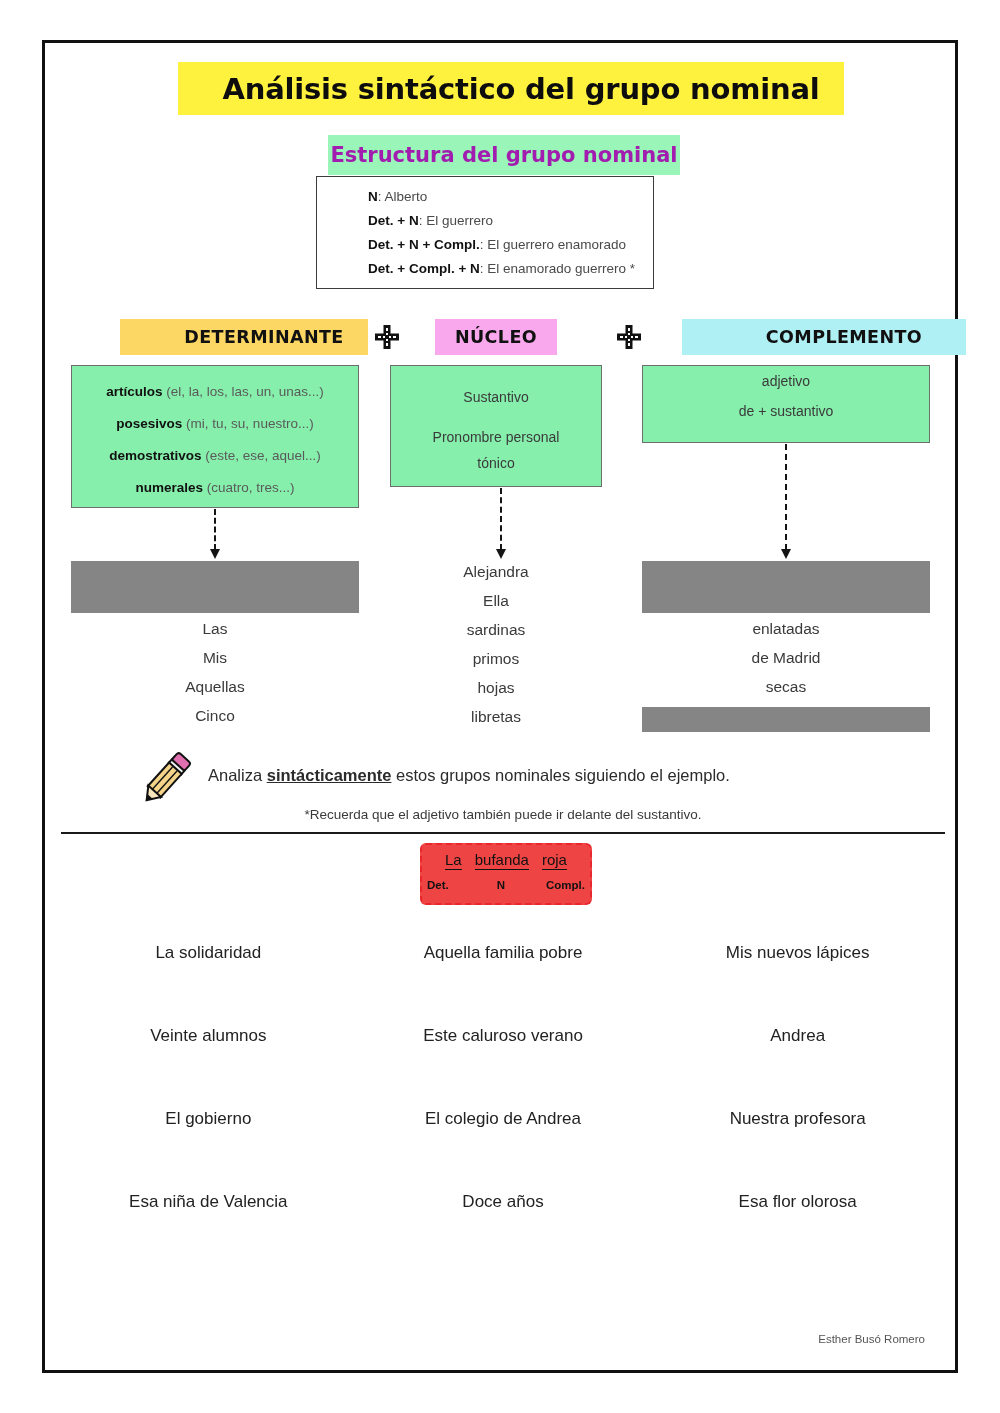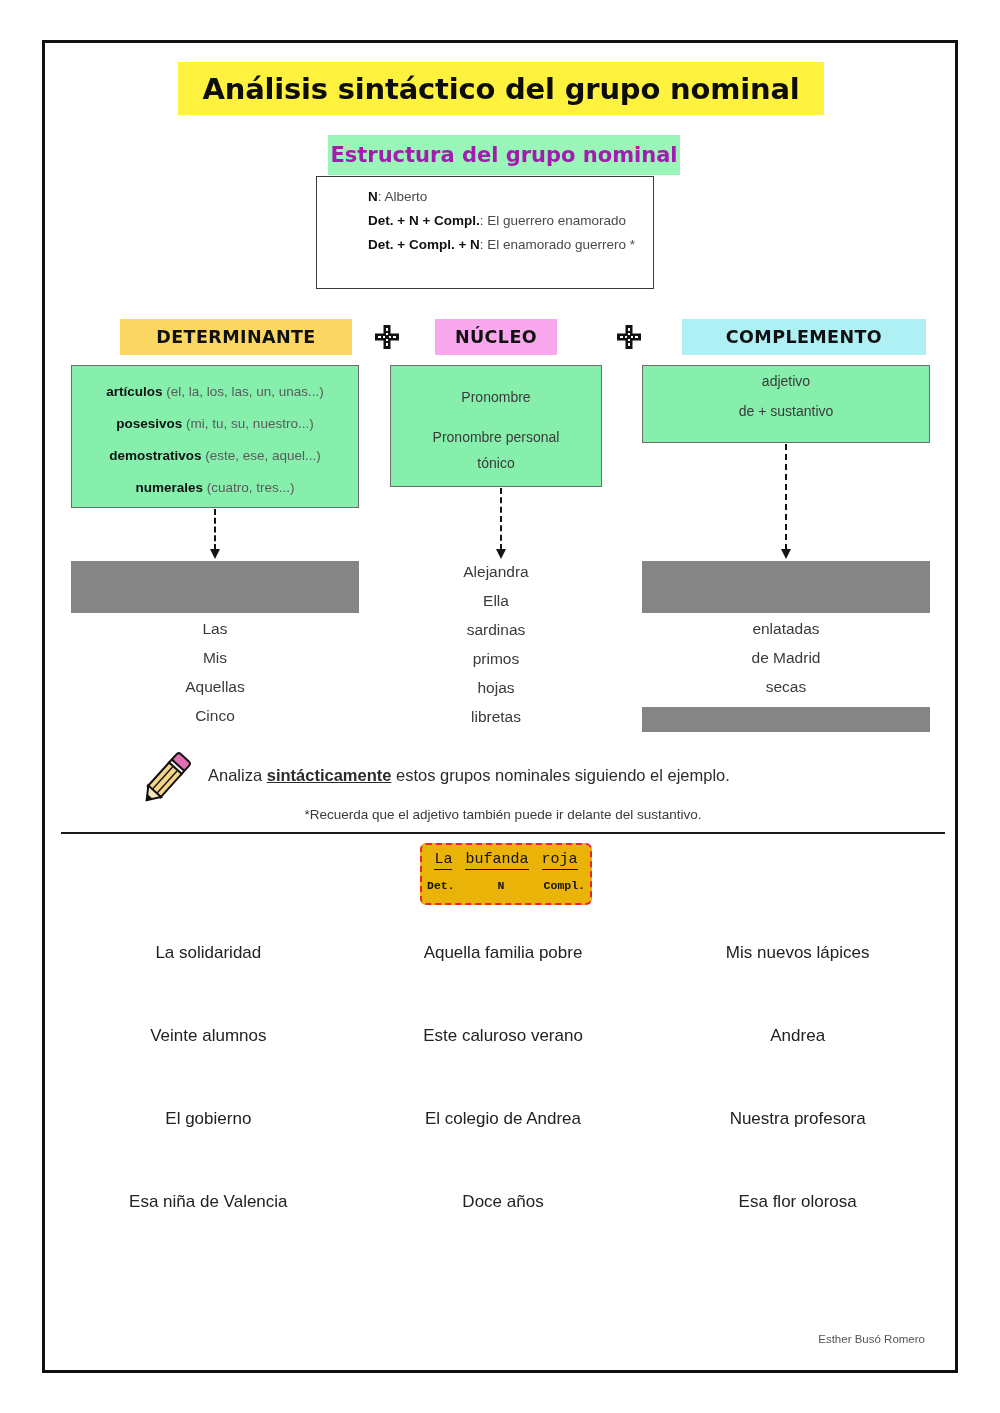--- a/index.html
+++ b/index.html
@@ -34,20 +34,21 @@
   .title-band {
     position: absolute;
     left: 133px;
     top: 19px;
     width: 646px;
     height: 53px;
     background: #fff23e;
     display: flex;
     align-items: center;
     justify-content: center;
+    padding-left: 20px;
   }
   .title-text {
     font-family: "DejaVu Sans", sans-serif;
     font-weight: bold;
     font-size: 29px;
     letter-spacing: -0.2px;
     color: #0d0d0d;
     white-space: nowrap;
   }
 
@@ -103,23 +104,23 @@
     justify-content: center;
   }
   .cat-band .cat-label {
     font-family: "DejaVu Sans", sans-serif;
     font-weight: bold;
     font-size: 17.5px;
     letter-spacing: 0.4px;
     color: #111111;
     white-space: nowrap;
   }
-  #cat-det  { left: 75px;  top: 276px; width: 232px; background:#fcd764; }
+  #cat-det  { left: 75px;  top: 276px; width: 208px; background:#fcd764;padding-left:40px; }
   #cat-nuc  { left: 390px; top: 276px; width: 122px; background:#f9a8ee; }
-  #cat-comp { left: 637px; top: 276px; width: 244px; background:#aff0f5; }
+  #cat-comp { left: 637px; top: 276px; width: 244px; background:#aff0f5;padding-left:40px; }
 
   .plus-icon {
     position: absolute;
     width: 26px;
     height: 26px;
     top: 281px;
   }
   #plus-1 { left: 329px; }
   #plus-2 { left: 571px; }
   .plus-icon svg { display:block; }
@@ -237,22 +238,21 @@
   
   .example-card {
     position: absolute;
     left: 375px;
     top: 800px;
     width: 172px;
     height: 62px;
     border: 2px dashed #e8262b;
     border-radius: 6px;
     box-sizing: border-box;
-    background: #eab308;
-    font-family: Liberation Mono, monospace;
+    background: #ef4444;
   }
   .ex-row {
     display: flex;
     justify-content: center;
     gap: 13px;
   }
   .ex-row.words { margin-top: 6px; }
   .ex-row.words span {
     font-size: 15px;
     color: #111;
@@ -311,20 +311,23 @@
 
     <div class="estructura-band">
       <div class="estructura-text">Estructura del grupo nominal</div>
     </div>
 
     <div class="estructura-box">
       <div class="line">
         <b>N</b><span>: Alberto</span>
       </div>
       <div class="line">
+        <b>Det. + N</b><span>: El guerrero</span>
+      </div>
+      <div class="line">
         <b>Det. + N + Compl.</b><span>: El guerrero enamorado</span>
       </div>
       <div class="line">
         <b>Det. + Compl. + N</b><span>: El enamorado guerrero *</span>
       </div>
     </div>
 
     <div class="cat-band" id="cat-det">
       <div class="cat-label">DETERMINANTE</div>
     </div>
@@ -360,21 +363,21 @@
       </div>
       <div class="row">
         <b>demostrativos</b><span> (este, ese, aquel...)</span>
       </div>
       <div class="row">
         <b>numerales</b><span> (cuatro, tres...)</span>
       </div>
     </div>
 
     <div class="defbox" id="def-nuc">
-      <div class="row">Pronombre</div>
+      <div class="row">Sustantivo</div>
       <div class="row tight" style="margin-top:12px">Pronombre personal</div>
       <div class="row tight">tónico</div>
     </div>
 
     <div class="defbox" id="def-comp">
       <div class="row">adjetivo</div>
       <div class="row">de + sustantivo</div>
     </div>
 
     <div class="connector" id="conn-det">

